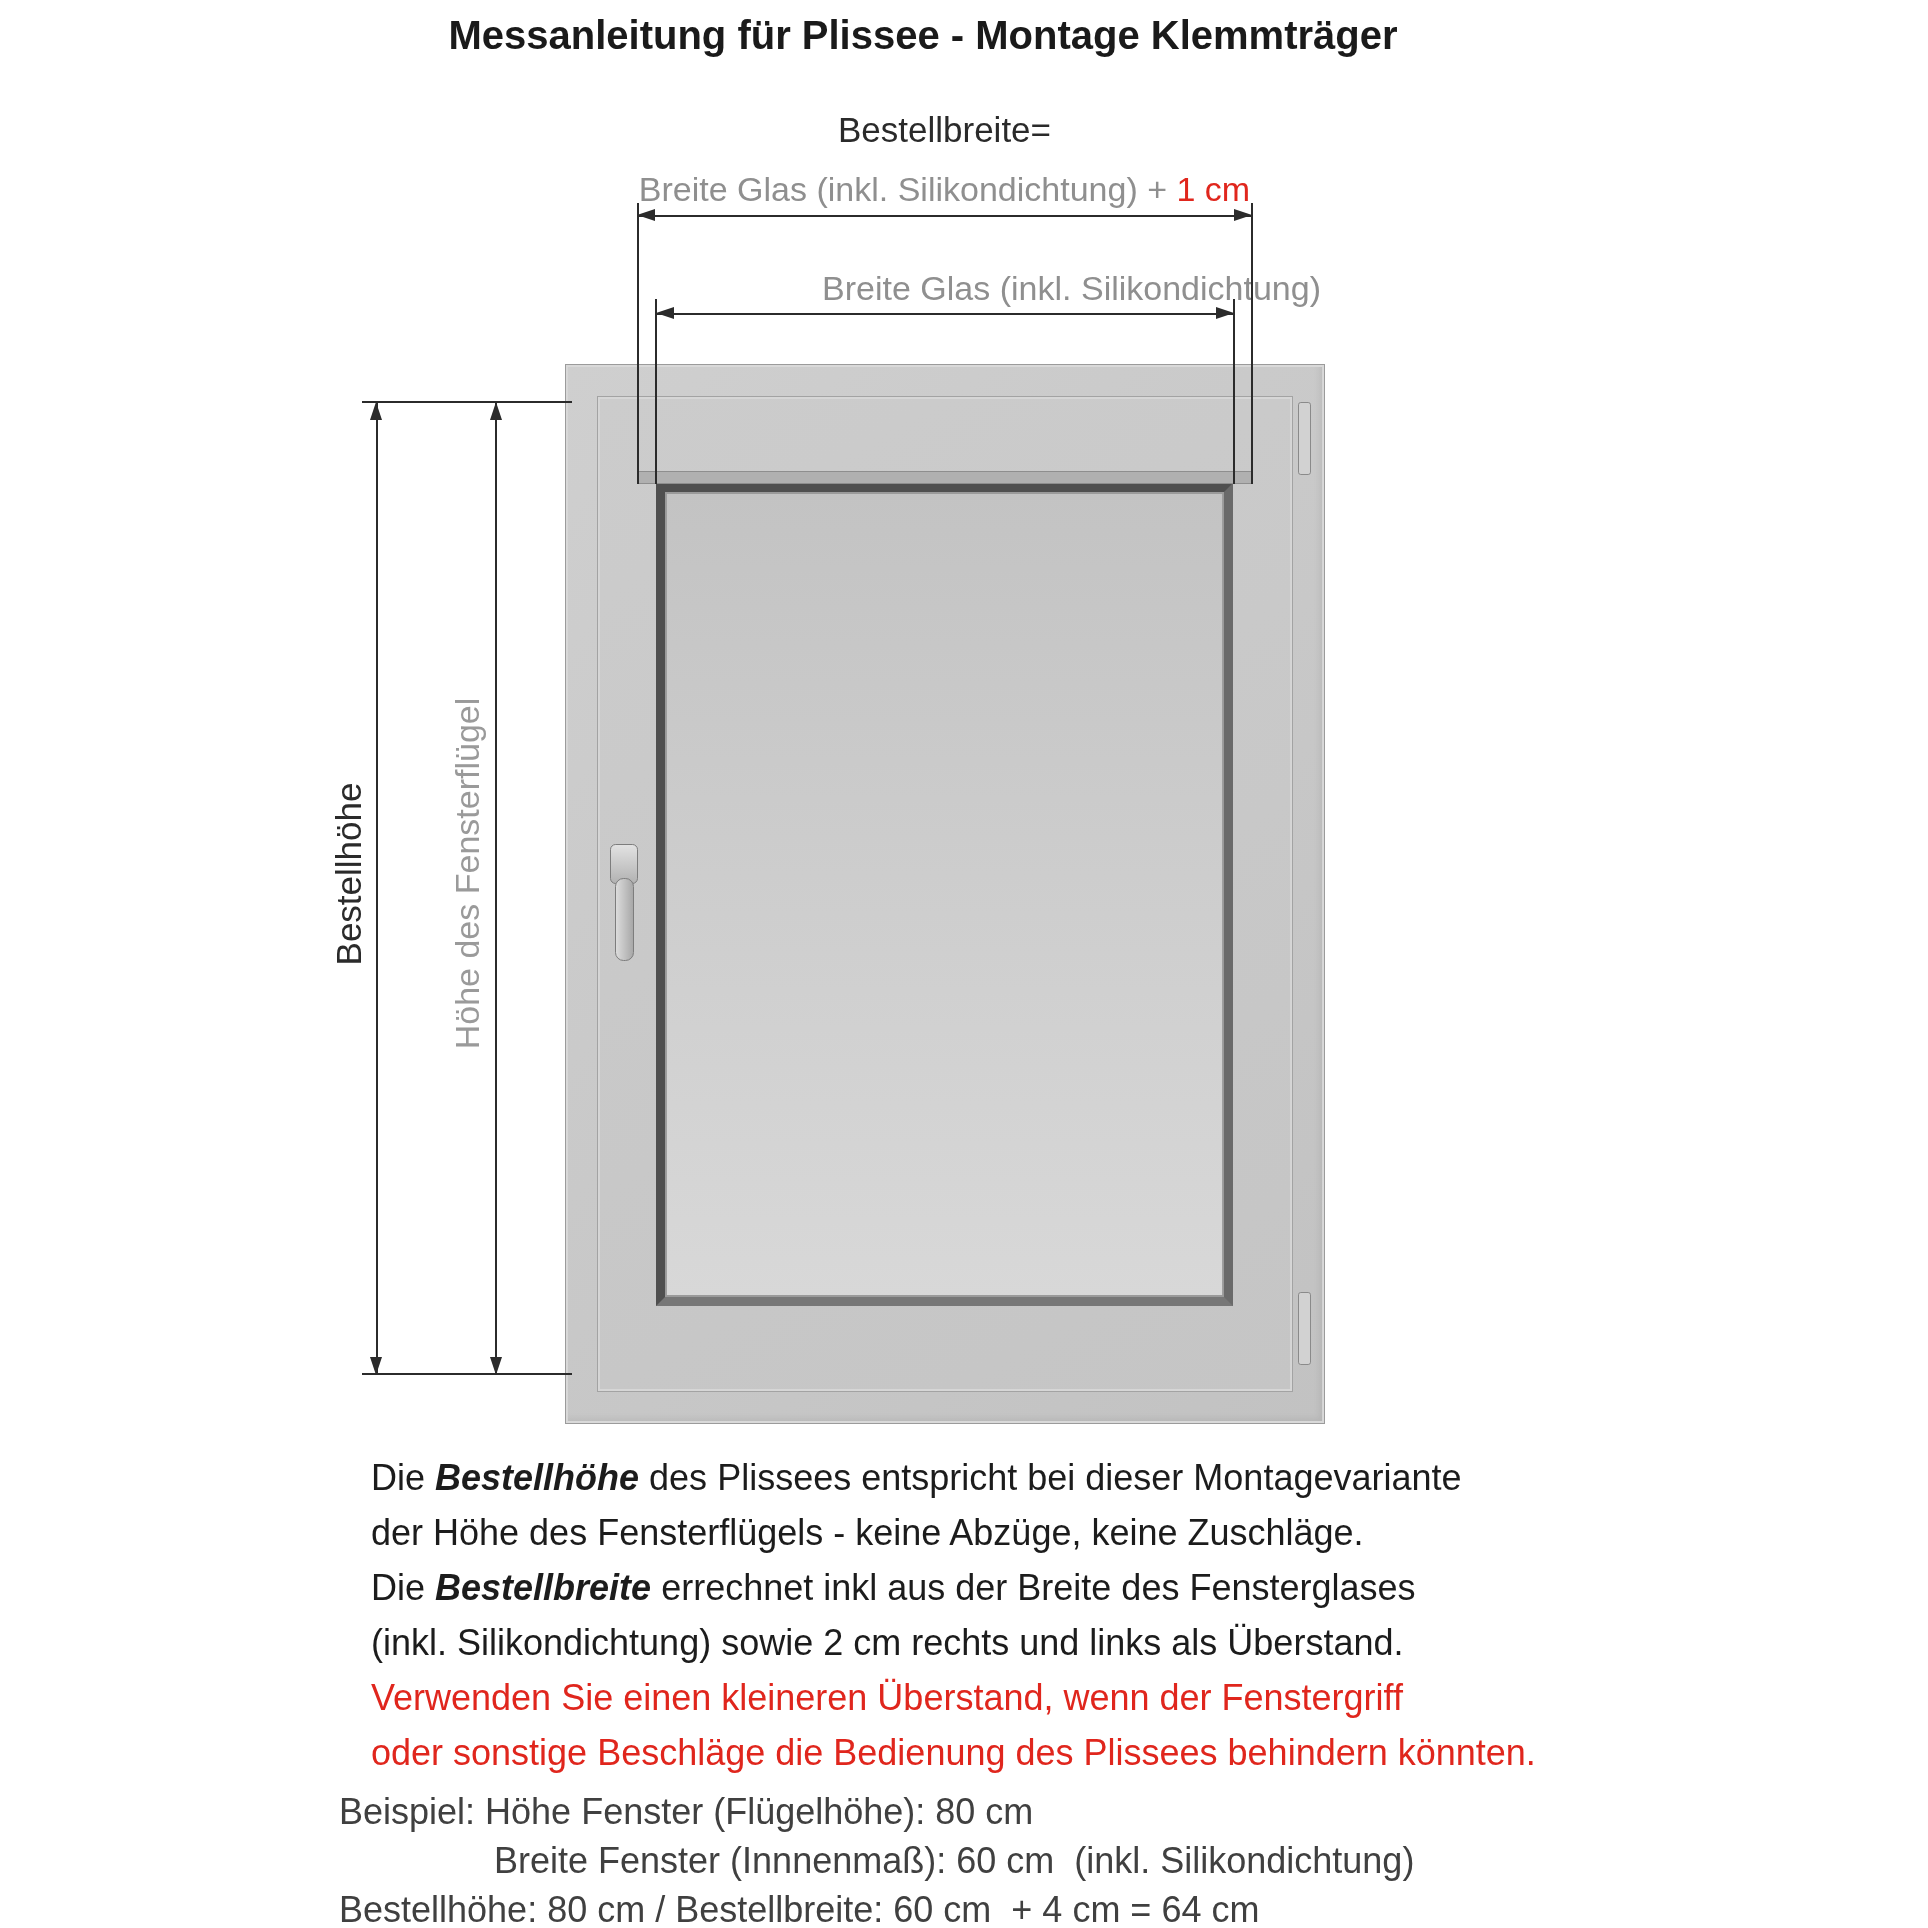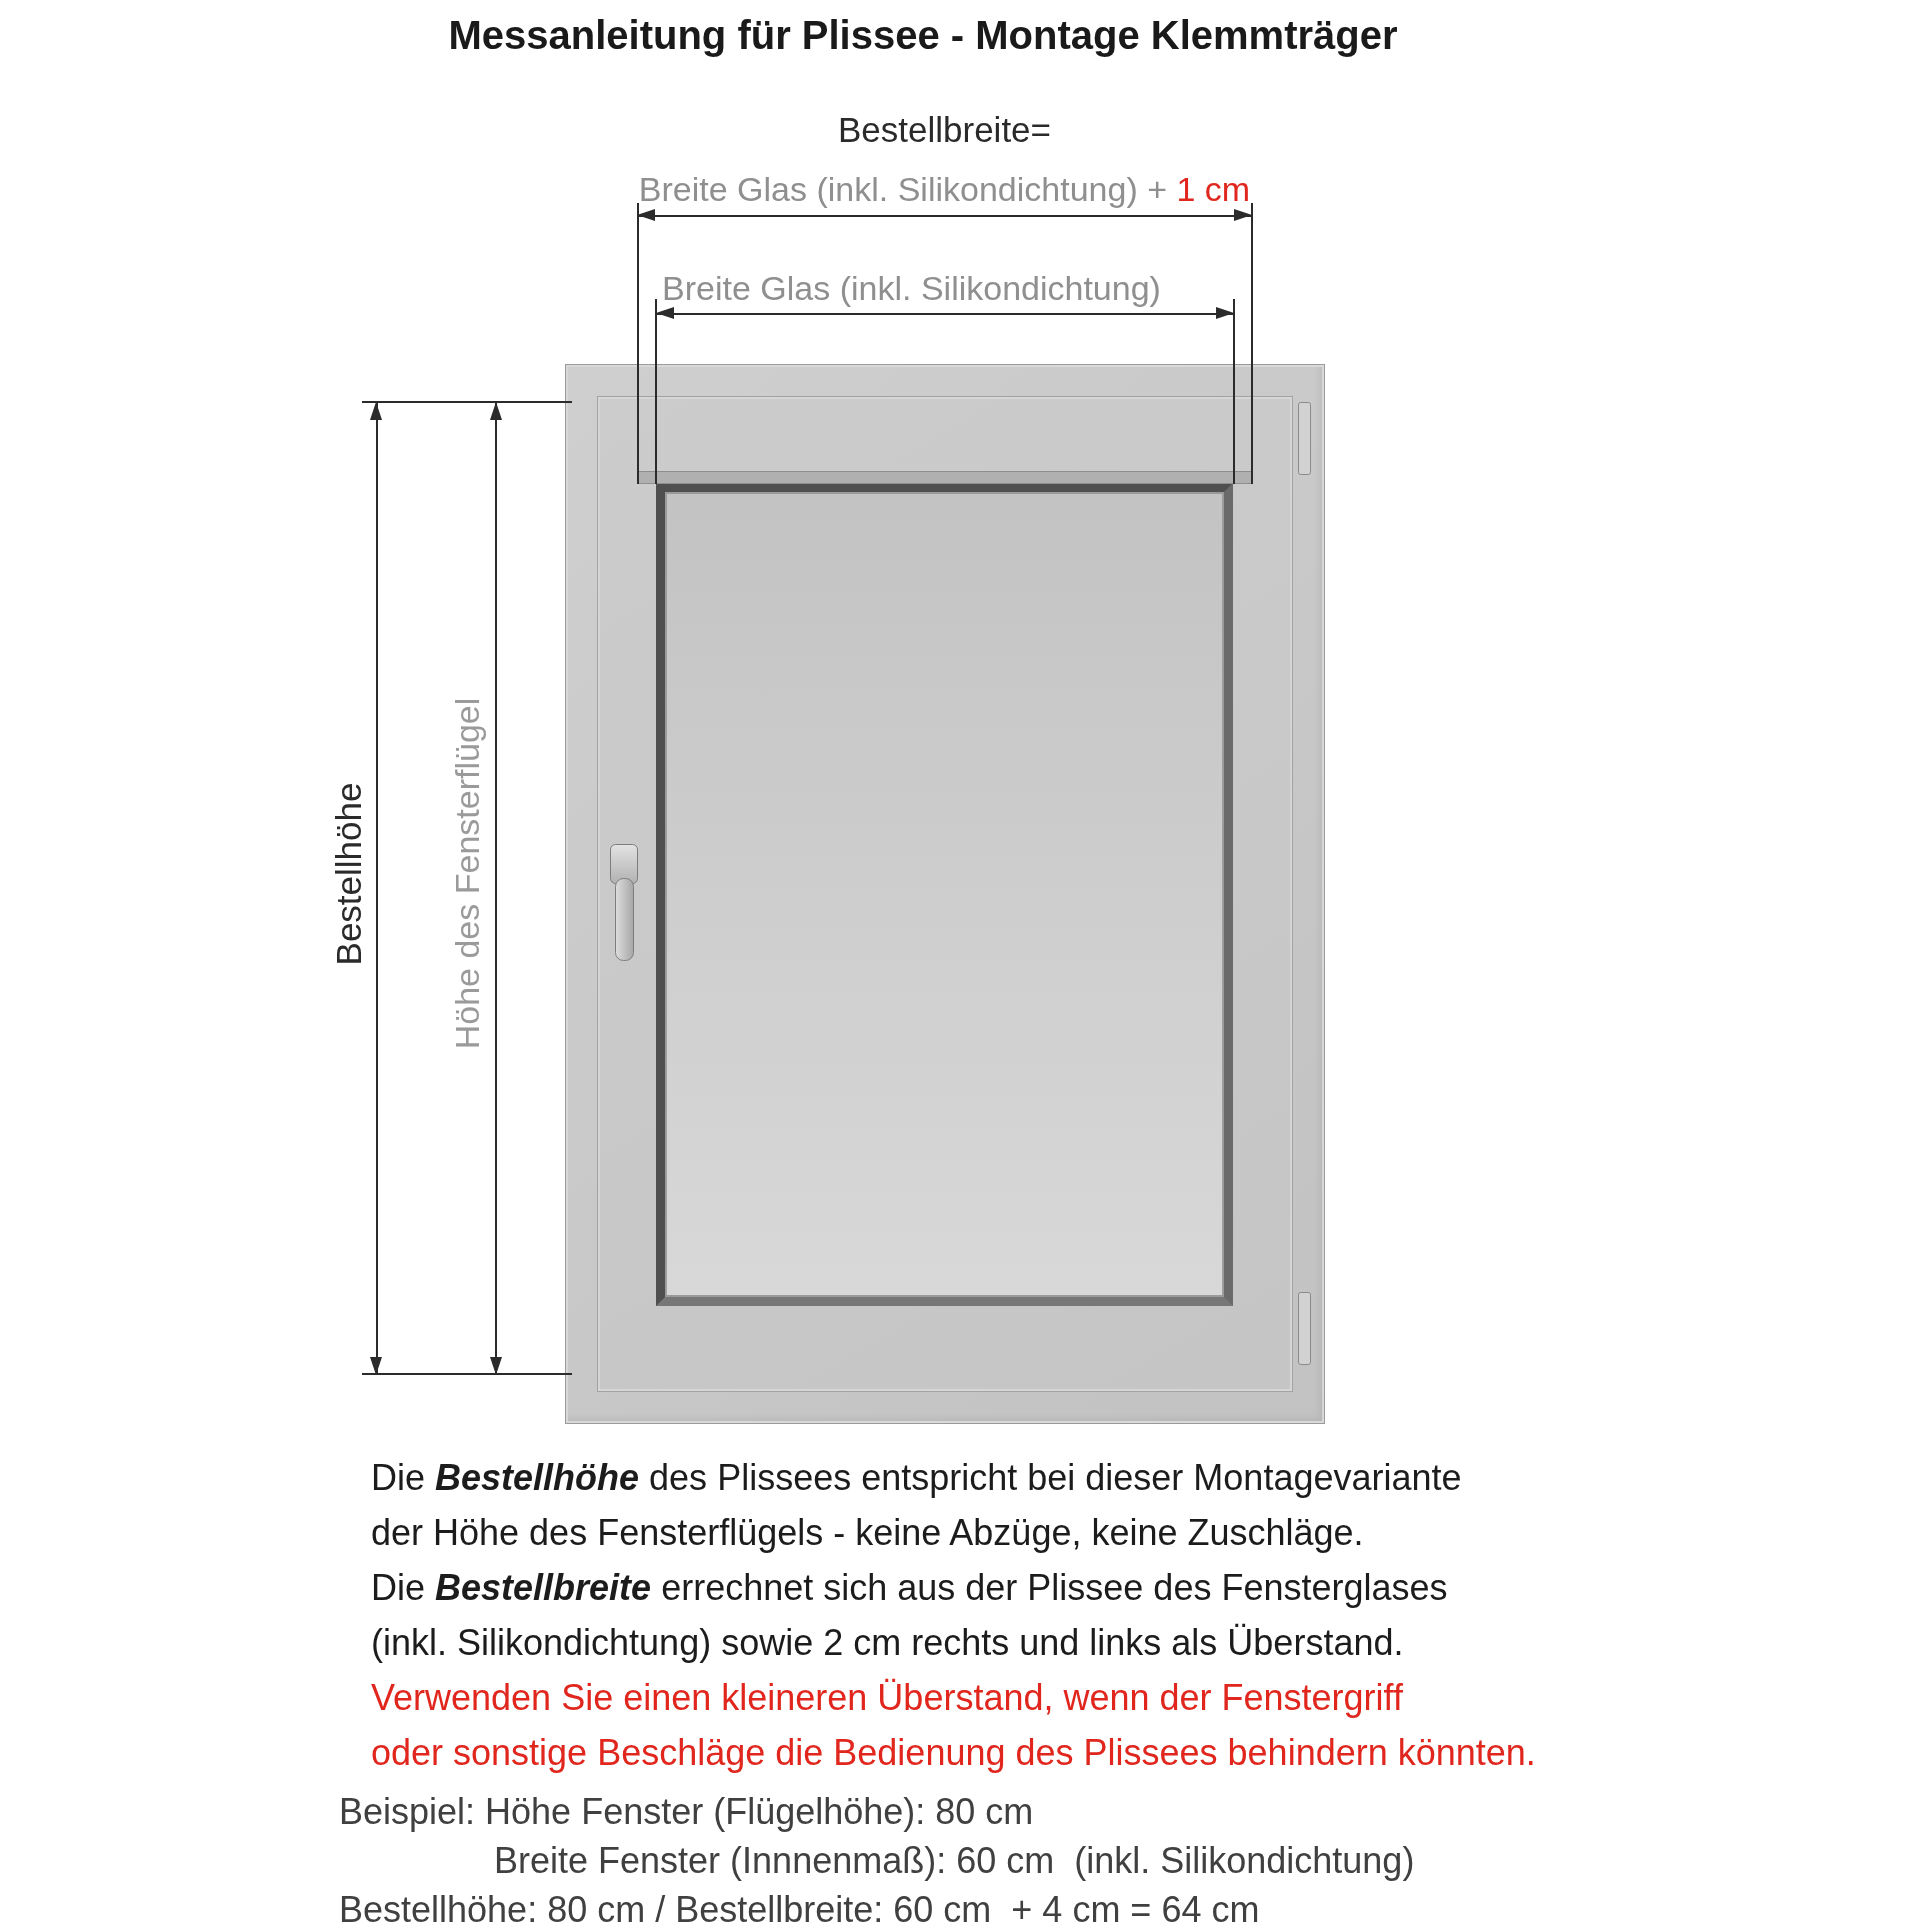--- a/index.html
+++ b/index.html
@@ -76,21 +76,21 @@
     <div class="win-sash"></div>
     <div class="win-glass"></div>
     <div class="rail"></div>
     <div class="handle-base"></div>
     <div class="handle-grip"></div>
     <div class="hinge top"></div>
     <div class="hinge bottom"></div>
 
     <div class="lbl dark" style="left:662px; top:110px; width:565px;">Bestellbreite=</div>
     <div class="lbl" style="left:521px; top:170px; width:847px;"><span>Breite Glas (inkl. Silikondichtung) + </span><span class="red">1 cm</span></div>
-    <div class="lbl" style="left:535px; top:269px; width:753px;">Breite Glas (inkl. Silikondichtung)</div>
+    <div class="lbl" style="left:568px; top:269px; width:753px;text-align:right;">Breite Glas (inkl. Silikondichtung)</div>
 
     <div class="line dim" style="left:637px; top:215px; width:615px; height:1.9px;"></div>
     <div class="ah ah-left dim" style="left:637px; top:209px;"></div>
     <div class="ah ah-right dim" style="left:1234px; top:209px;"></div>
 
     <div class="line dim" style="left:656px; top:313px; width:577px; height:1.9px;"></div>
     <div class="ah ah-left dim" style="left:656px; top:307px;"></div>
     <div class="ah ah-right dim" style="left:1216px; top:307px;"></div>
 
     <div class="line dim" style="left:637px; top:203px; width:1.9px; height:281px;"></div>
@@ -110,21 +110,21 @@
     <div class="ah ah-down dim" style="left:490px; top:1357px;"></div>
 
     <div class="v-label dark" style="left:113px; top:854px;">Bestellhöhe</div>
     <div class="v-label gray" style="left:232px; top:854px;">Höhe des Fensterflügel</div>
 
   </div>
 
   <div class="body-text">
     <p class="body-line"><span>Die </span><span class="em">Bestellhöhe</span><span> des Plissees entspricht bei dieser Montagevariante</span></p>
     <p class="body-line">der Höhe des Fensterflügels - keine Abzüge, keine Zuschläge.</p>
-    <p class="body-line"><span>Die </span><span class="em">Bestellbreite</span><span> errechnet sich aus der Plissee des Fensterglases</span></p>
+    <p class="body-line"><span>Die </span><span class="em">Bestellbreite</span><span> errechnet inkl aus der Breite des Fensterglases</span></p>
     <p class="body-line">(inkl. Silikondichtung) sowie 2 cm rechts und links als Überstand.</p>
     <p class="body-line warn">Verwenden Sie einen kleineren Überstand, wenn der Fenstergriff</p>
     <p class="body-line warn">oder sonstige Beschläge die Bedienung des Plissees behindern könnten.</p>
   </div>
 
   <div class="example">
     <p class="ex-line">Beispiel: Höhe Fenster (Flügelhöhe): 80 cm</p>
     <p class="ex-line indent">Breite Fenster (Innnenmaß): 60 cm  (inkl. Silikondichtung)</p>
     <p class="ex-line">Bestellhöhe: 80 cm / Bestellbreite: 60 cm  + 4 cm = 64 cm</p>
   </div>

